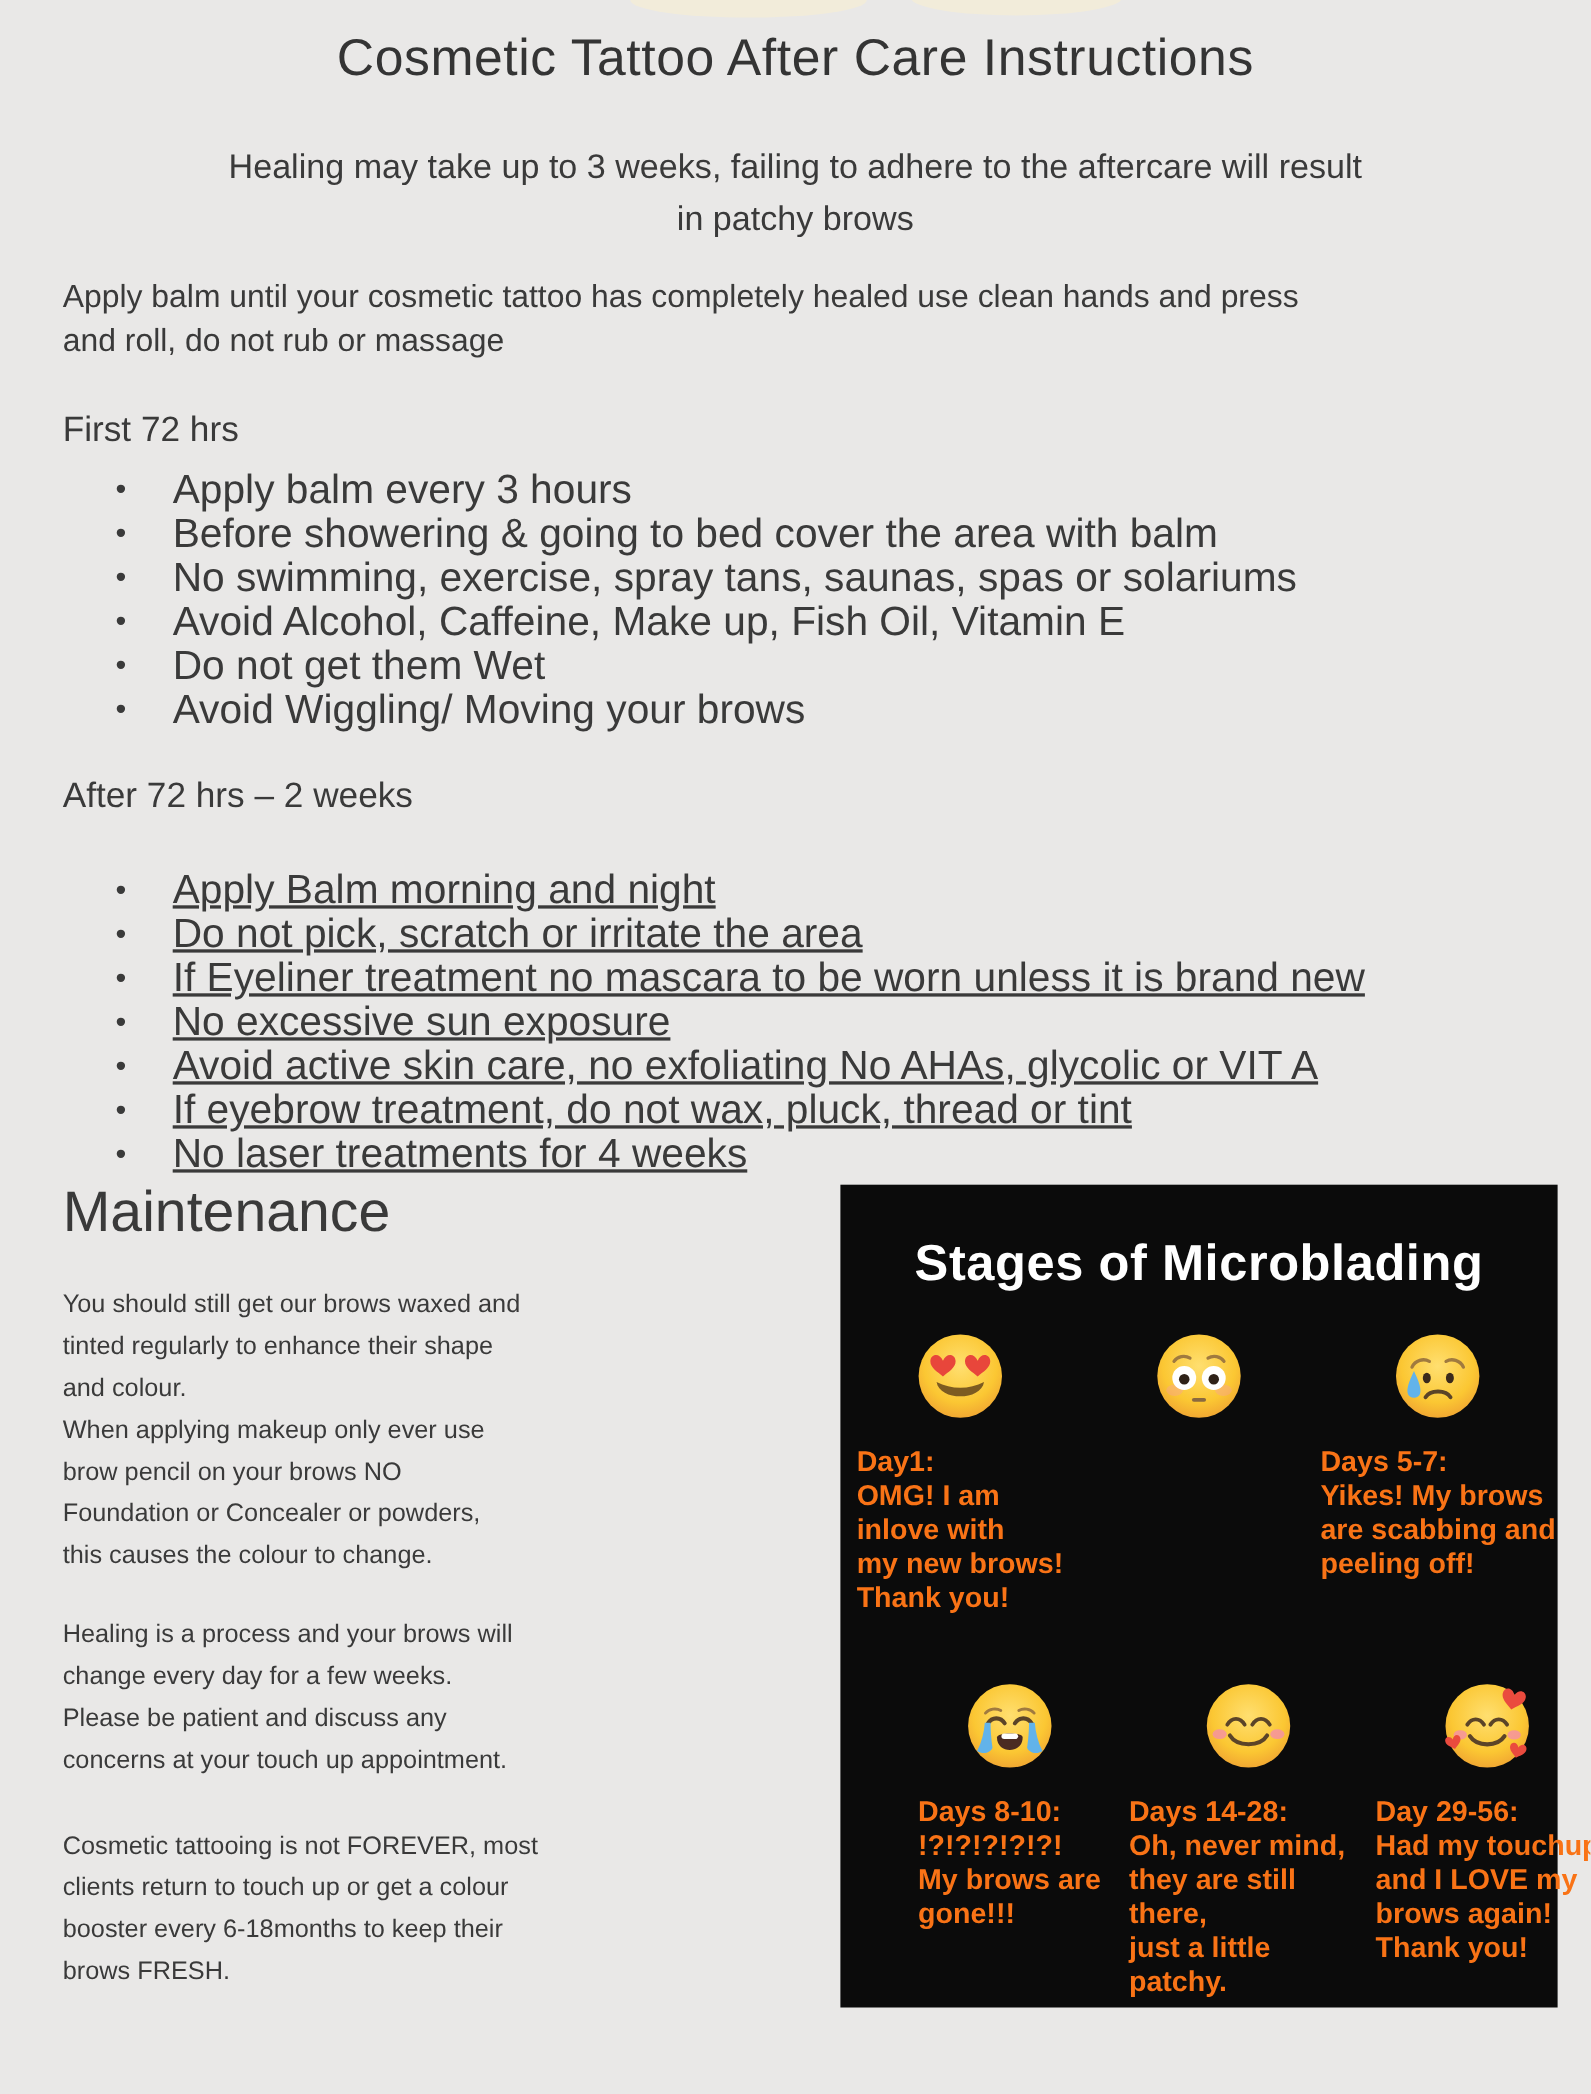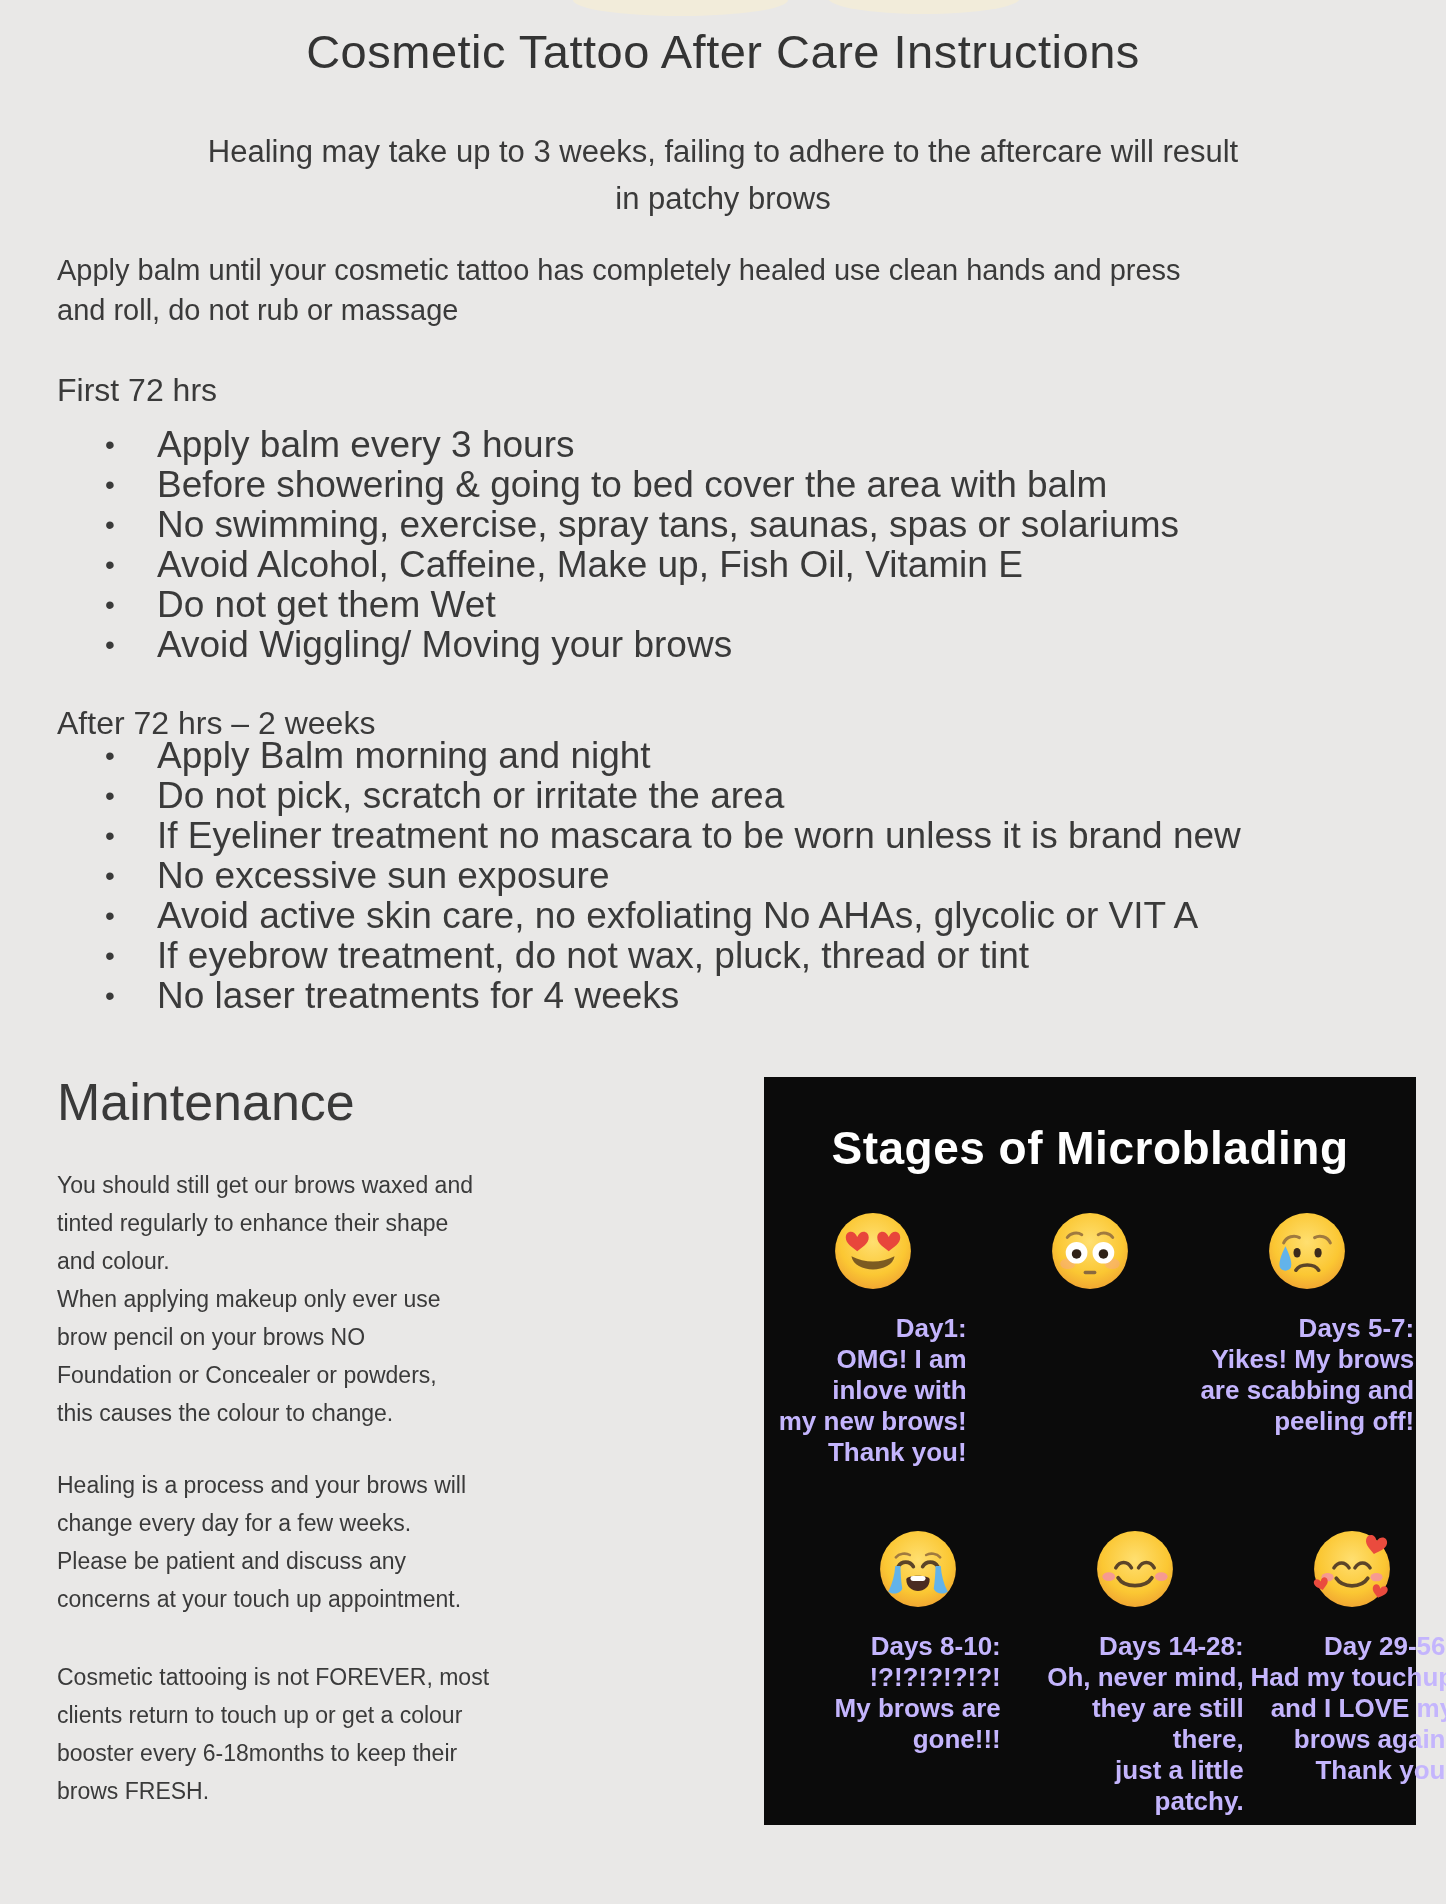--- a/index.html
+++ b/index.html
@@ -40,21 +40,21 @@
   .sec-heading{
     position:absolute;left:57px;font-size:32px;color:#3a3a3a;
   }
   .h-first72{top:372px;}
   .h-after72{top:705px;}
   .bullets{
     position:absolute;left:104px;margin:1px;padding:0;list-style:none;
     font-size:37px;color:#3a3a3a;
   }
   .ul-first72{top:424px;}
-  .ul-after72{top:735px;}
+  .ul-after72{top:788px;text-decoration:underline;}
   .bullets li{position:relative;padding-left:52px;line-height:40px;}
   .bullets li::before{content:"•";position:absolute;left:0;top:0;font-size:28px;}
 
   .maint-heading{
     position:absolute;left:57px;top:1072px;font-size:52px;color:#3a3a3a;text-align:right;
   }
   .mpara{
     position:absolute;left:57px;width:690px;
     font-size:23px;line-height:38px;white-space:pre-line;
   }
@@ -69,22 +69,22 @@
   .panel-title{
     position:absolute;top:44px;left:0;width:100%;
     text-align:center;color:#ffffff;font-weight:bold;font-size:46px;letter-spacing:.5px;
   }
   .stage-row{position:absolute;left:0;width:100%;display:flex;}
   .row-1{top:132px;}
   .row-2{top:450px;padding-left:45px;}
   .stage{width:33.333%;display:flex;flex-direction:column;align-items:center;}
   .emoji{width:84px;height:84px;display:block;}
   .stage-caption{
-    margin-top:20px;color:#c4b5fd;font-weight:bold;
-    font-size:26px;line-height:31px;text-align:right;white-space:pre-line;
+    margin-top:20px;color:#f97316;font-weight:bold;
+    font-size:26px;line-height:31px;text-align:left;white-space:pre-line;
   }
 </style>
 </head>
 <body>
 
 <div class="page">
 
   <div class="blob blob-1"></div>
   <div class="blob blob-2"></div>
 

